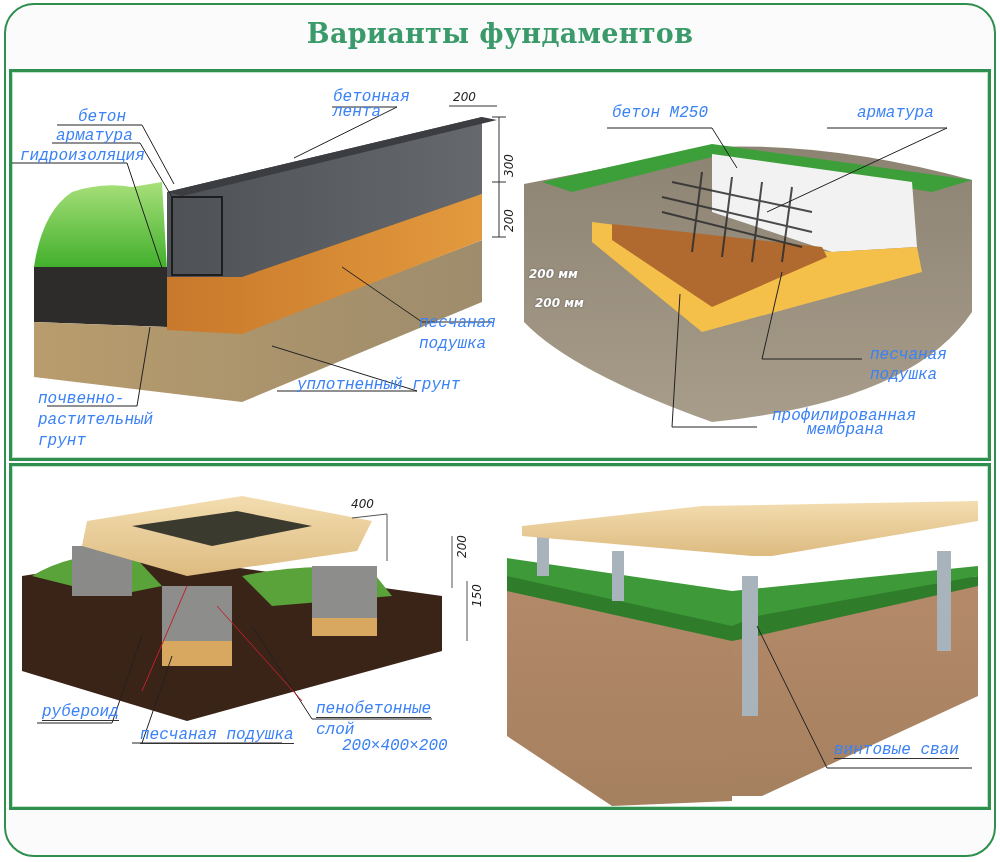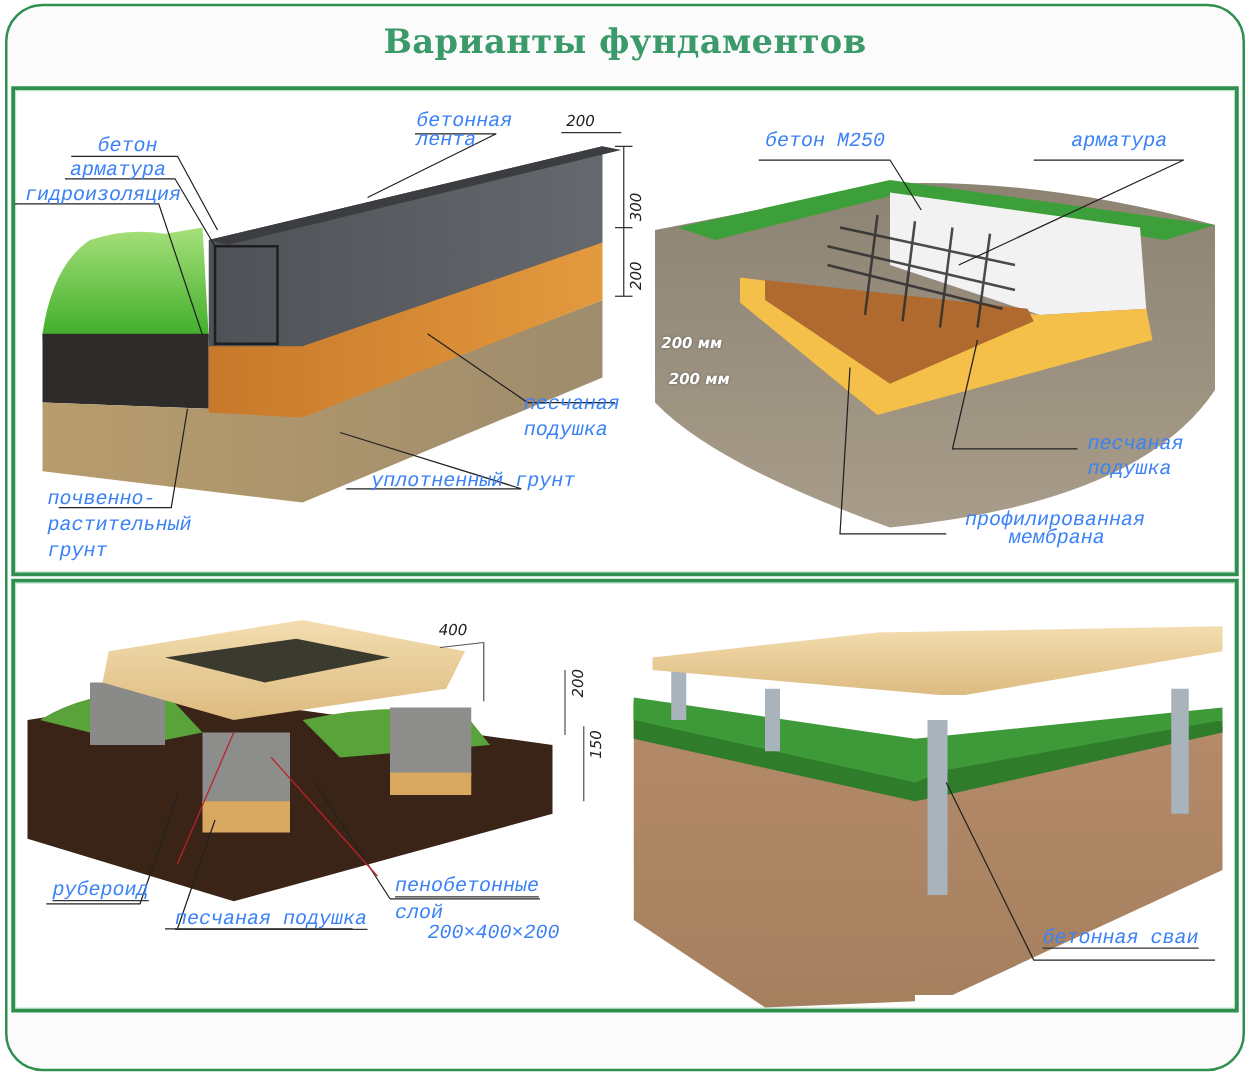--- a/index.html
+++ b/index.html
@@ -194,14 +194,14 @@
   <span class="dim" style="left:339px;top:31px;">400</span>
   <span class="dim v" style="left:443px;top:92px;">200</span>
   <span class="dim v" style="left:458px;top:141px;">150</span>
 
   <span class="lbl u" style="left:30px;top:238px;">рубероид</span>
   <span class="lbl u" style="left:128px;top:261px;">песчаная подушка</span>
   <span class="lbl u" style="left:304px;top:235px;">пенобетонные</span>
   <span class="lbl" style="left:304px;top:256px;">слой</span>
   <span class="lbl" style="left:304px;top:272px;margin-left:26px;">200×400×200</span>
 
-  <span class="lbl u" style="left:822px;top:276px;">бетонная сваи</span>
+  <span class="lbl u" style="left:822px;top:276px;">винтовые сваи</span>
 </div>
 
 </body></html>

